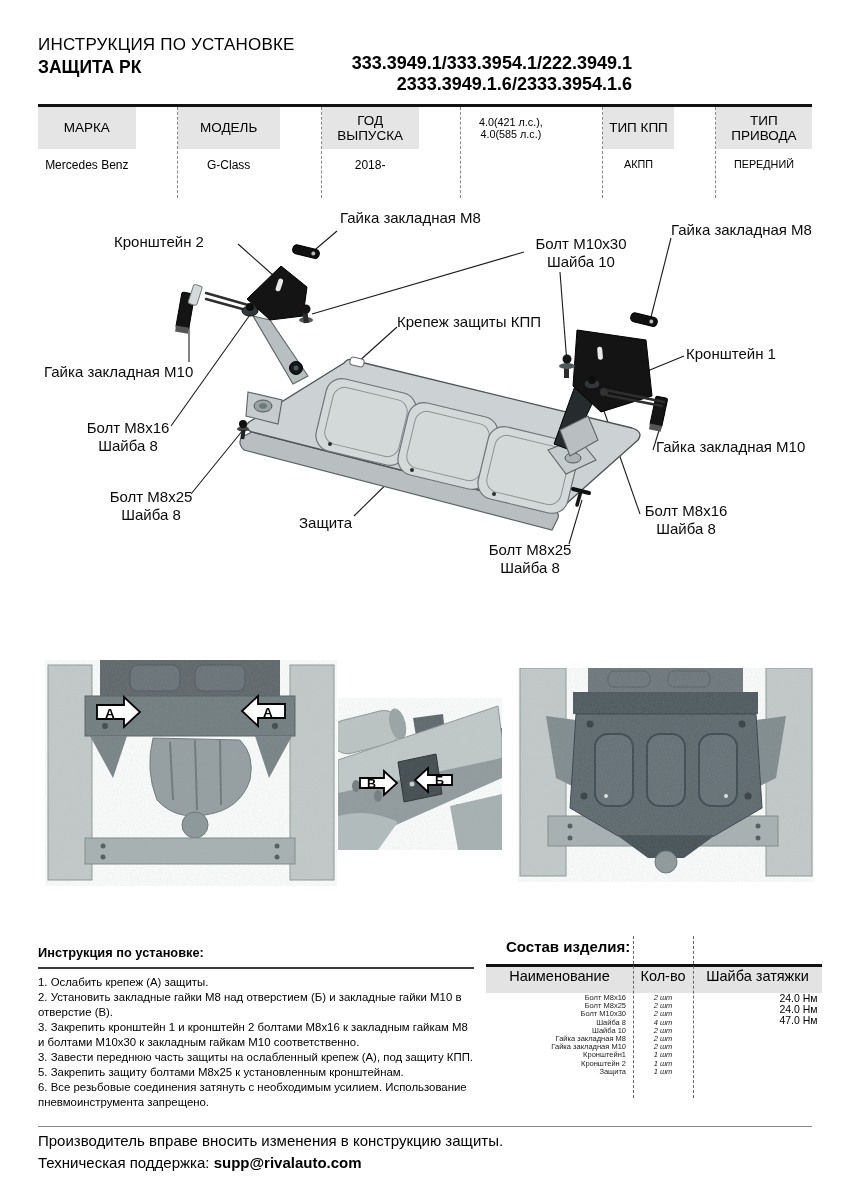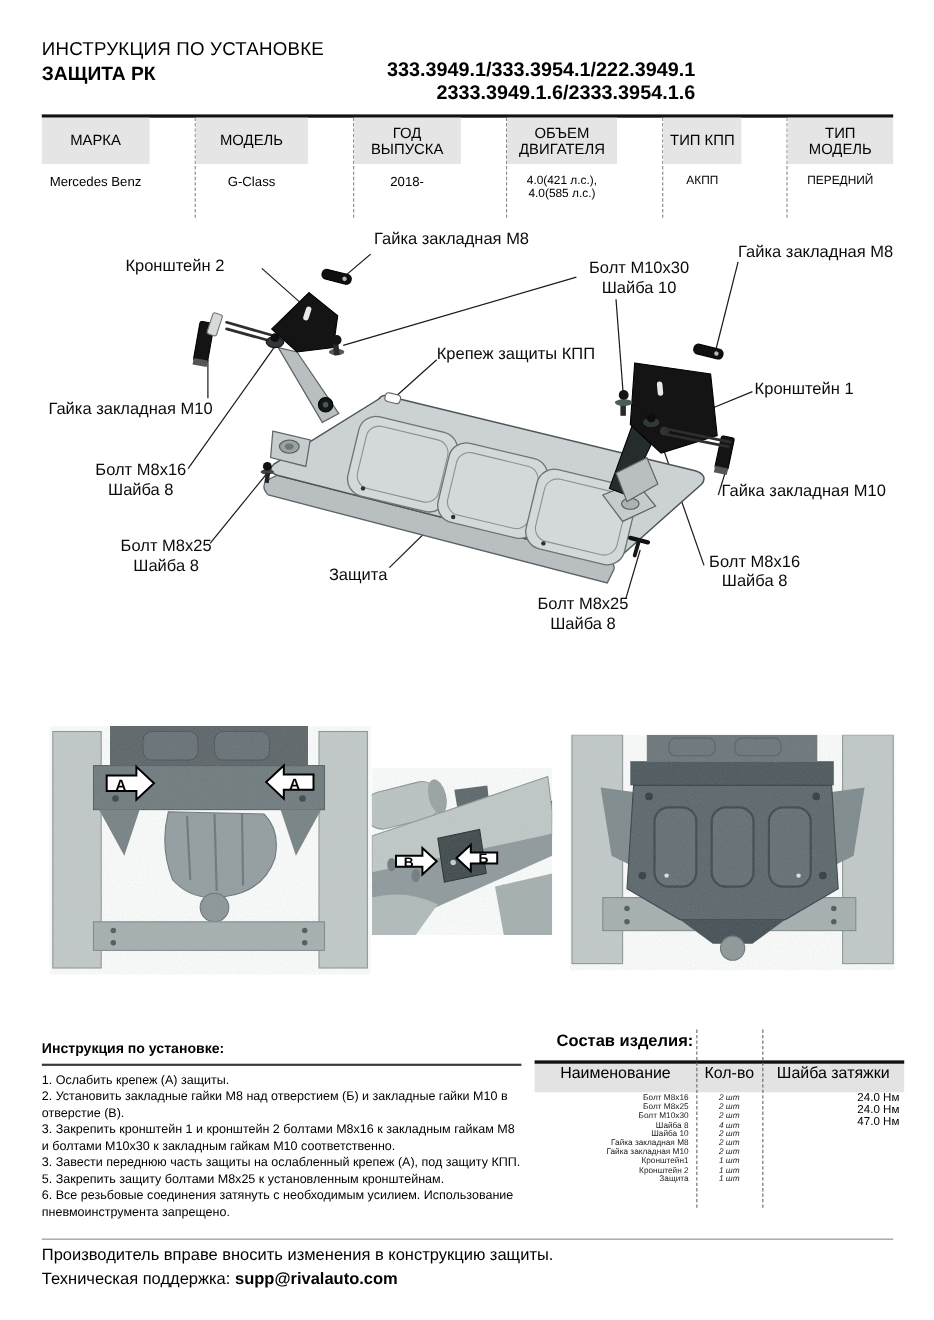--- a/index.html
+++ b/index.html
@@ -66,31 +66,29 @@
     <div class="spec-col" style="width:140px">
       <div class="spec-h pre">МОДЕЛЬ</div>
       <div class="spec-v">G-Class</div>
     </div>
     <div class="spec-col" style="width:133px">
       <div class="spec-h pre">ГОД
 ВЫПУСКА</div>
       <div class="spec-v">2018-</div>
     </div>
     <div class="spec-col" style="width:138px">
-      <div class="spec-h pre">ОБЪЕМ
-ДВИГАТЕЛЯ</div>
       <div class="spec-v small">4.0(421 л.с.), 4.0(585 л.с.)</div>
     </div>
     <div class="spec-col" style="width:97px">
       <div class="spec-h pre">ТИП КПП</div>
       <div class="spec-v small">АКПП</div>
     </div>
     <div class="spec-col" style="width:132px">
       <div class="spec-h pre">ТИП
-МОДЕЛЬ</div>
+ПРИВОДА</div>
       <div class="spec-v small">ПЕРЕДНИЙ</div>
     </div>
   </div>
 
   <svg class="abs" style="left:0;top:192px" width="849" height="410" viewBox="0 0 849 410">
 
     <g stroke="#1a1a1a" stroke-width="1.1" fill="none">
       <path d="M238,52 L283,92"></path>
       <path d="M337,39 L310,62"></path>
       <path d="M524,60 L312,122"></path>

